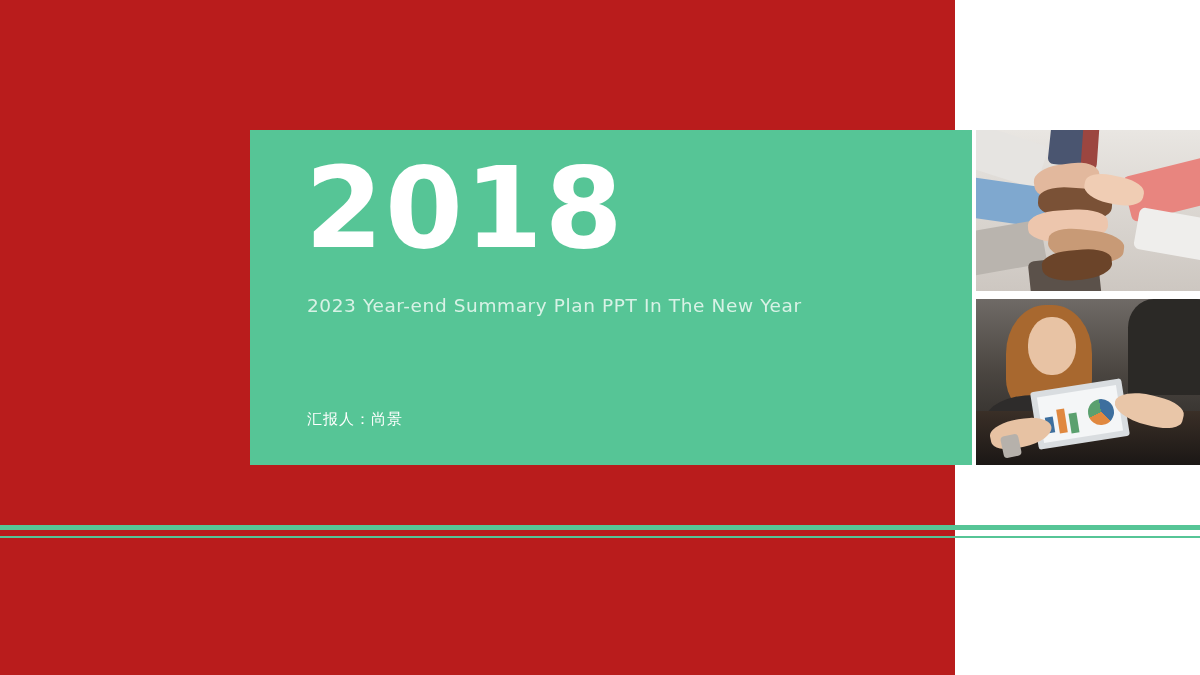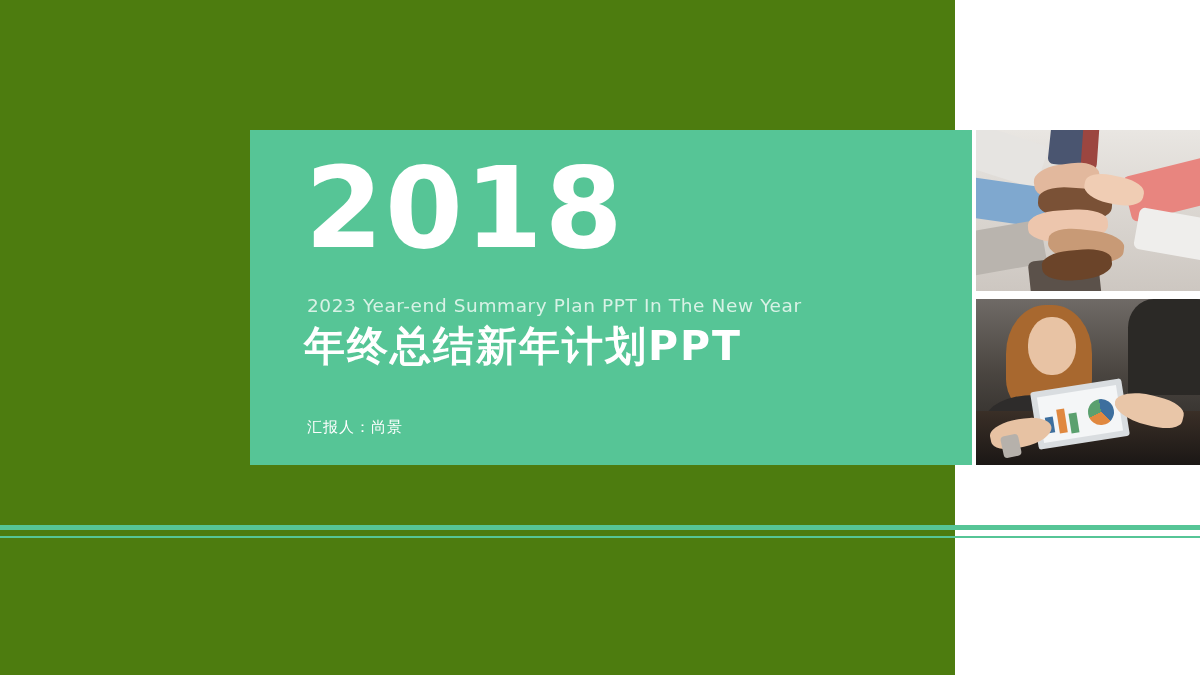--- a/index.html
+++ b/index.html
@@ -13,21 +13,21 @@
     position: relative;
     overflow: hidden;
     font-family: "Liberation Sans", sans-serif;
   }
 
   
   #slide {
     position: absolute;
     left: 0; top: 0;
     width: 955px; height: 675px;
-    background: #4d7c0f;
+    background: #b91c1c;
   }
 
   #green-panel {
     position: absolute;
     left: 250px;
     top: 130px;
     width: 722px;
     height: 335px;
     background: #56C596;
   }
@@ -69,21 +69,20 @@
 
   #presenter {
     position: absolute;
     left: 57px;
     top: 280px;
     font-size: 15px;
     color: #ffffff;
     letter-spacing: 1px;
     font-family: "DejaVu Sans", sans-serif;
     white-space: nowrap;
-    margin-top: 8px;
   }
 
   
   .photo {
     position: absolute;
     left: 976px;
     width: 224px;
     overflow: hidden;
   }
   #photo-top {
@@ -135,21 +134,20 @@
   }
 </style>
 </head>
 <body>
 
 <div id="slide">
 
   <div id="green-panel">
     <div id="year-title">2018</div>
     <div id="subtitle-en">2023 Year-end Summary Plan PPT In The New Year</div>
-    <div id="title-cn">年终总结新年计划PPT</div>
     <div id="presenter">汇报人：尚景</div>
   </div>
 
   <div class="photo" id="photo-top">
     <div class="hands-bg"></div>
 
     <div class="sleeve" style="left:-10px;top:4px;width:78px;height:44px;background:#e6e4e1;transform:rotate(18deg);"></div>
     <div class="sleeve" style="left:-14px;top:52px;width:84px;height:40px;background:#7fa8cf;transform:rotate(8deg);"></div>
     <div class="sleeve" style="left:-12px;top:96px;width:80px;height:44px;background:#b9b4ae;transform:rotate(-10deg);"></div>
     <div class="sleeve" style="left:74px;top:-16px;width:46px;height:52px;background:#4a5570;transform:rotate(6deg);"></div>

